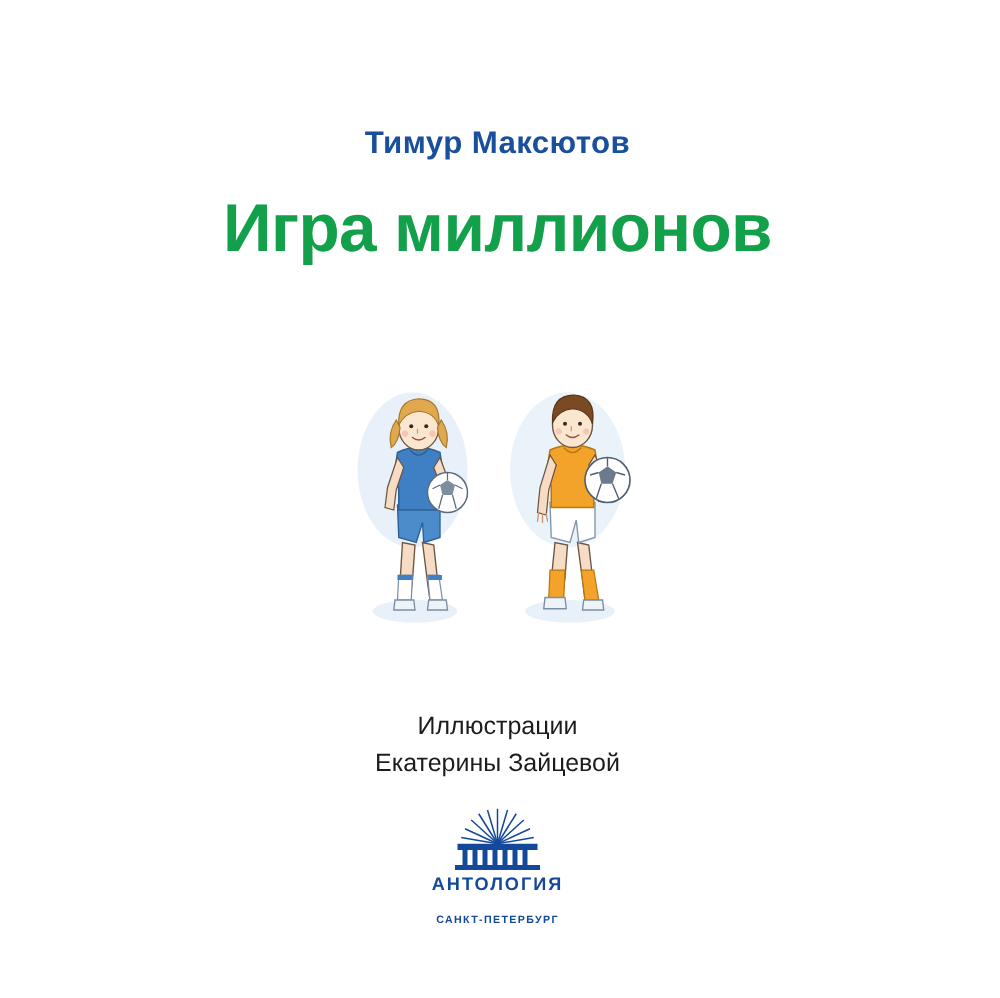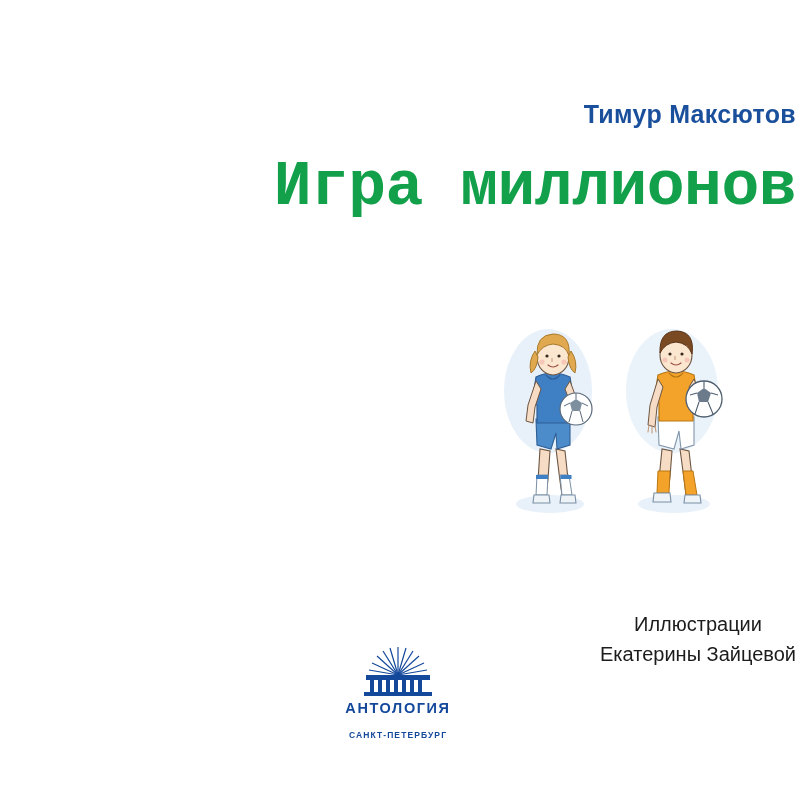--- a/index.html
+++ b/index.html
@@ -14,64 +14,62 @@
     color: #1a1a1a;
     overflow: hidden;
   }
   .page {
     position: relative;
     width: 796px;
     height: 798px;
     background: #ffffff;
     display: flex;
     flex-direction: column;
-    align-items: flex-end;
+    align-items: center;
   }
 
   
   .author {
     margin-top: 100px;
     font-size: 25px;
     font-weight: bold;
     color: #1a4f9c;
     letter-spacing: 0.3px;
     text-align: center;
   }
 
   
   .title {
     margin-top: 26px;
-    font-size: 63px;
+    font-size: 54px;
     font-weight: bold;
     color: #13a04a;
     letter-spacing: -0.5px;
     text-align: center;
     line-height: 1.05;
-    font-family: Liberation Mono, monospace;
   }
 
   
   .illustration {
     margin-top: 36px;
     width: 360px;
     height: 230px;
     position: relative;
   }
   .illustration svg { display: block; }
 
   
   .credits {
     margin-top: 52px;
     text-align: center;
     color: #1c1c1c;
   }
   .credits .line1 {
     font-size: 20px;
     line-height: 1.5;
-    margin-top: 28px;
   }
   .credits .line2 {
     font-size: 20px;
     line-height: 1.5;
   }
 
   
   .publisher {
     position: absolute;
     left: 0;

